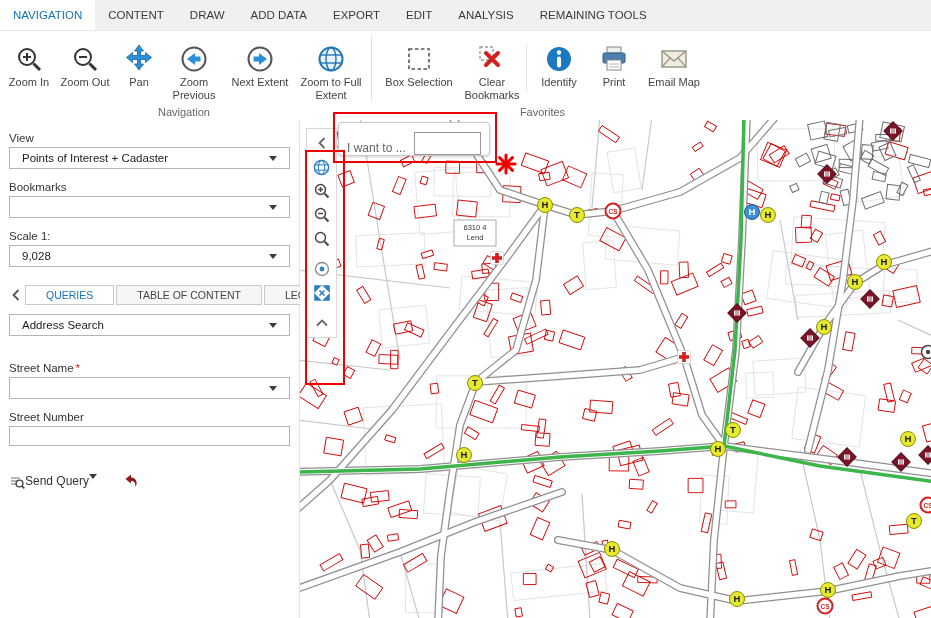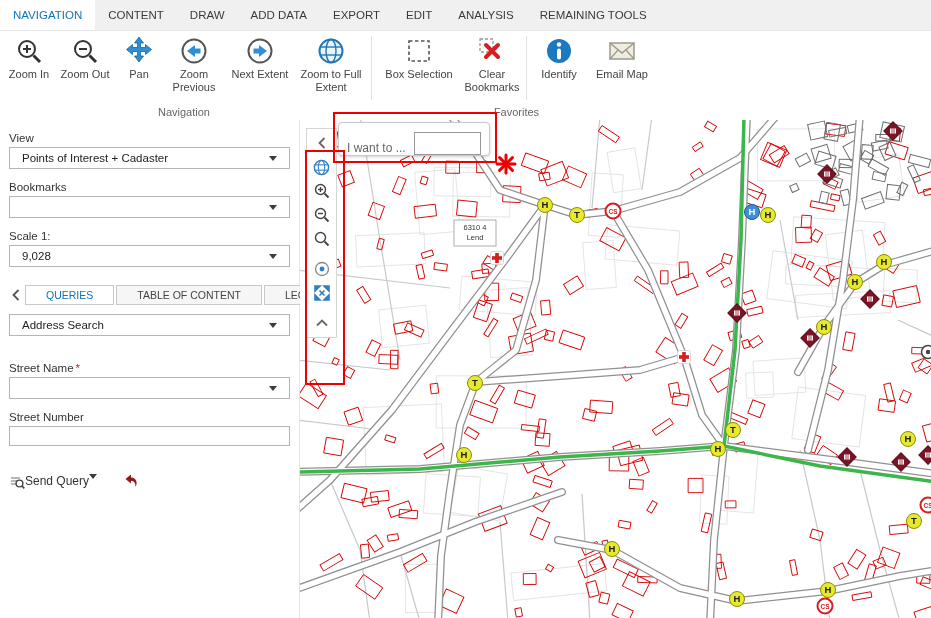--- a/index.html
+++ b/index.html
@@ -6,21 +6,21 @@
   body{width:931px;height:618px;position:relative;overflow:hidden;background:#fff;
        font-family:"Liberation Sans",sans-serif;-webkit-font-smoothing:antialiased}
 
   
   .menu-bar{height:30px;background:#f0f0f0;display:flex;align-items:stretch;border-bottom:1px solid #e6e6e6}
   .menu-tab{padding:0 13px;line-height:30px;font-size:11.5px;color:#3a3a3a;cursor:pointer;white-space:nowrap}
   .menu-tab.active{background:#fff;color:#1273b8}
 
   
   .ribbon{height:89px;background:#fff;display:flex;position:relative;border-bottom:1px solid #dcdcdc}
-  .ribbon-group{position:relative;display:flex;padding:0 2px}
+  .ribbon-group{position:relative;display:flex;padding:8px 2px}
   .ribbon-sep{width:1px;background:#e2e2e2;margin:5px 3px 20px 3px}
   .ribbon-btn{display:flex;flex-direction:column;align-items:center;padding-top:5px;margin:0 3px;cursor:pointer}
   .ribbon-btn svg{width:30px;height:30px;display:block}
   .ribbon-btn .lbl{margin-top:2px;font-size:11px;line-height:12.5px;color:#444;text-align:center}
   .group-label{position:absolute;bottom:2px;left:0;right:0;text-align:center;font-size:11px;color:#666}
   .btn-zoom-in{width:48px}.btn-zoom-out{width:52px}.btn-pan{width:44px}
   .btn-zoom-previous{width:54px}.btn-next-extent{width:66px}.btn-zoom-full-extent{width:64px}
   .btn-box-selection{width:78px}.btn-clear-selection{width:56px}.btn-identify{width:52px}
   .btn-print{width:46px}.btn-email-map{width:62px}
 
@@ -165,20 +165,32 @@
       <div class="ribbon-sep"></div>
       <div class="ribbon-btn btn-identify">
         <span>
           <svg viewBox="0 0 30 30">
             <circle cx="15" cy="15" r="12" fill="#1b79c0"></circle>
             <circle cx="15" cy="8.5" r="2.2" fill="#fff"></circle>
             <rect x="13" y="12.5" width="4" height="11" rx="2" fill="#fff"></rect>
           </svg>
         </span>
         <span class="lbl">Identify</span>
+      </div>
+      <div class="ribbon-btn btn-print">
+        <span>
+          <svg viewBox="0 0 30 30">
+            <rect x="8" y="3" width="14" height="6" fill="#ececec" stroke="#888"></rect>
+            <rect x="4" y="9" width="22" height="10" rx="1.5" fill="#4d7fae" stroke="#335d85"></rect>
+            <rect x="8" y="16" width="14" height="10" fill="#fff" stroke="#888"></rect>
+            <line x1="10" y1="20" x2="20" y2="20" stroke="#b5b5b5"></line>
+            <line x1="10" y1="23" x2="20" y2="23" stroke="#b5b5b5"></line>
+          </svg>
+        </span>
+        <span class="lbl">Print</span>
       </div>
       <div class="ribbon-btn btn-email-map">
         <span>
           <svg viewBox="0 0 30 30">
             <rect x="3" y="7" width="24" height="16" fill="#f0ece1" stroke="#9a9a8a" stroke-width="1.5"></rect>
             <path d="M3 7 L15 17 27 7" fill="none" stroke="#9a9a8a" stroke-width="1.5"></path>
             <path d="M3 23 L11 14 M27 23 L19 14" fill="none" stroke="#9a9a8a" stroke-width="1.2"></path>
           </svg>
         </span>
         <span class="lbl">Email Map</span>

